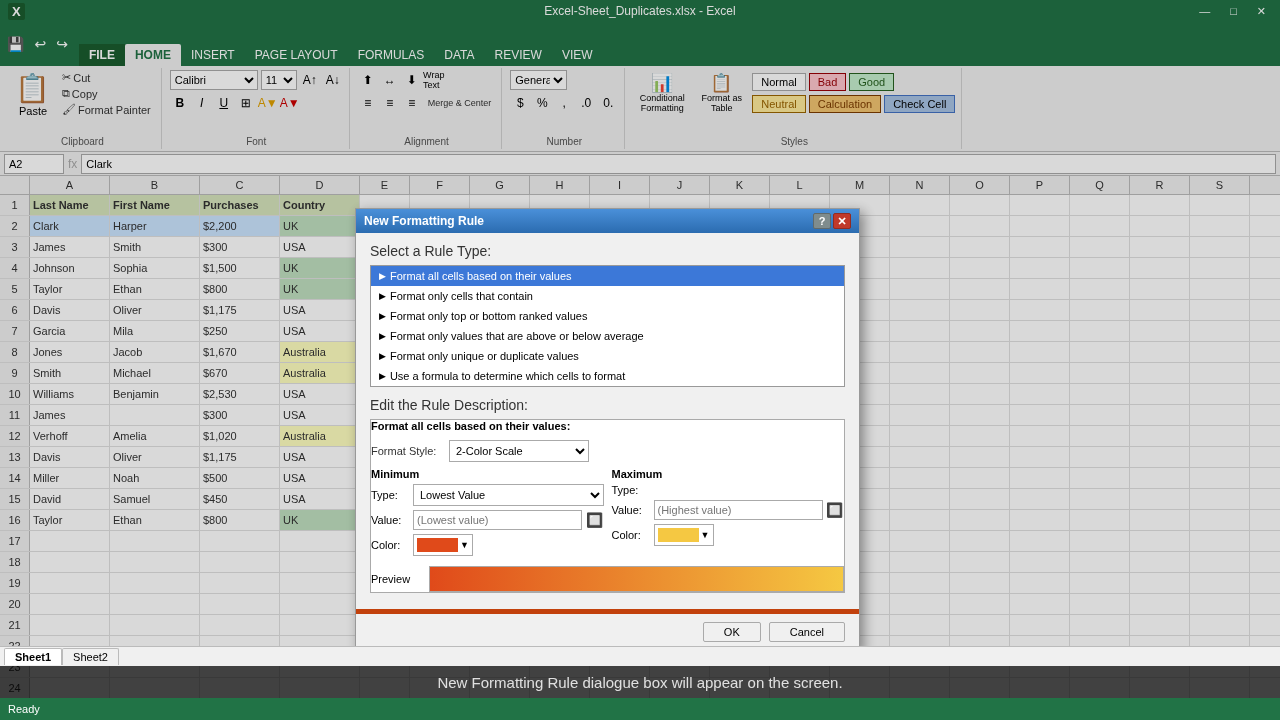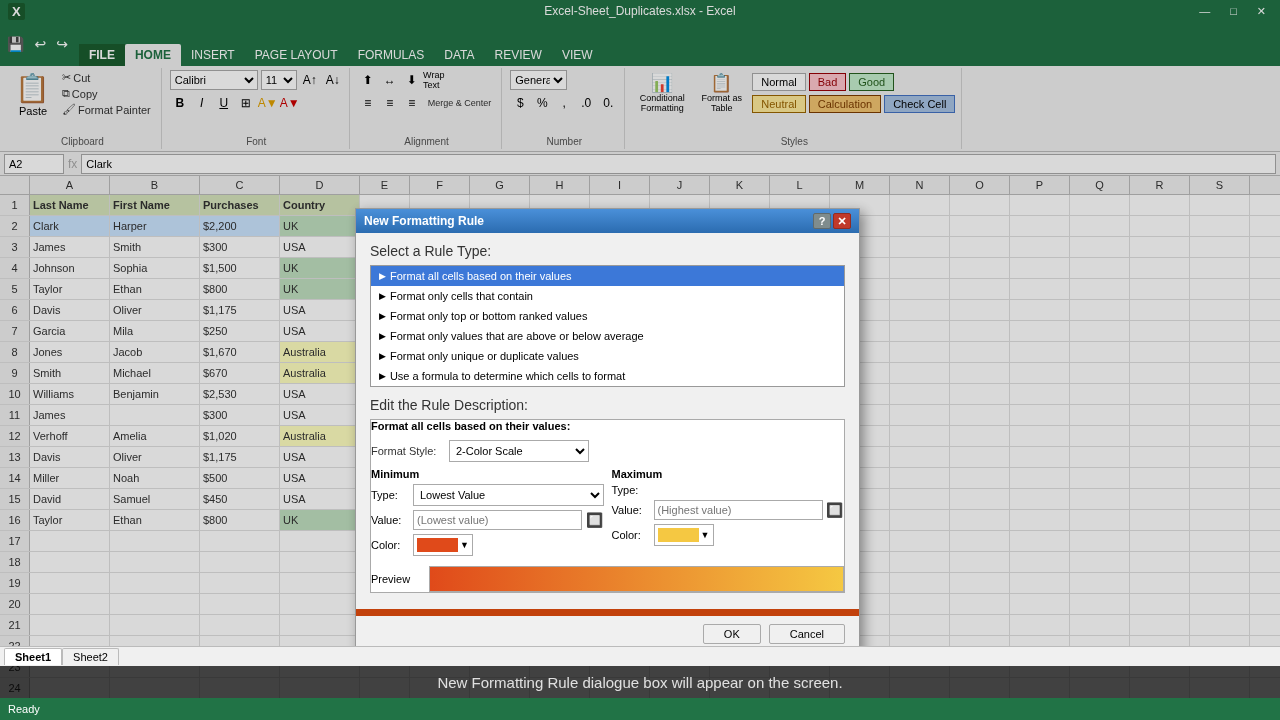--- a/index.html
+++ b/index.html
@@ -100,21 +100,21 @@
     .minmax-header { font-size: 11px; font-weight: bold; margin-bottom: 4px; text-align: left; }
     .minmax-row-inner { display: flex; align-items: center; gap: 4px; margin-bottom: 4px; }
     .minmax-label { font-size: 11px; min-width: 38px; }
     .minmax-input { flex: 1; height: 20px; font-size: 11px; border: 1px solid #aaa; background: white; padding: 1px 3px; color: #666; }
     .color-btn { width: 60px; height: 22px; border: 1px solid #aaa; cursor: pointer; display: flex; align-items: center; gap: 2px; padding: 0 3px; background: white; }
     .color-swatch { flex: 1; height: 14px; }
     .color-arrow { font-size: 9px; }
     .preview-row { display: flex; align-items: center; gap: 8px; margin-top: 6px; }
     .preview-label { font-size: 11px; min-width: 50px; }
     .preview-bar { flex: 1; height: 26px; background: linear-gradient(to right, #e04a1a, #f5c842); border: 1px solid #aaa; }
-    .dialog-footer { display: flex; justify-content: flex-end; gap: 8px; padding: 8px 14px; background: #f0f0f0; border-top: 7px solid #c2410c; }
+    .dialog-footer { display: flex; justify-content: flex-end; gap: 8px; padding: 8px 14px; background: #f0f0f0; border-top: 5px solid #c2410c; }
     .dialog-btn { padding: 3px 20px; font-size: 11px; border: 1px solid #aaa; background: #f0f0f0; cursor: pointer; border-radius: 2px; }
     .dialog-btn-ok { background: #f0f0f0; }
 
     
     .status-bar { position: fixed; bottom: 0; left: 0; width: 1280px; background: #217346; color: white; height: 22px; display: flex; align-items: center; padding: 0 8px; font-size: 11px; z-index: 200; }
 
     
     .caption-bar { position: fixed; bottom: 22px; left: 0; width: 1280px; background: rgba(0,0,0,0.7); color: #e0e0e0; height: 32px; display: flex; align-items: center; justify-content: center; font-size: 15px; z-index: 150; }
 
     

